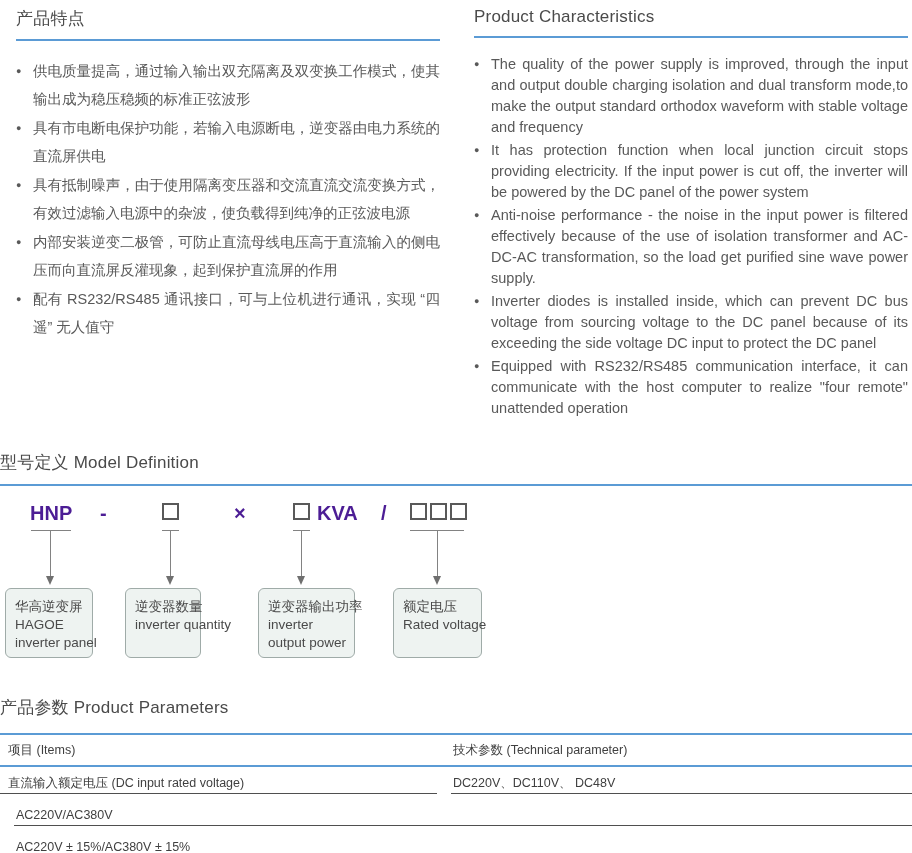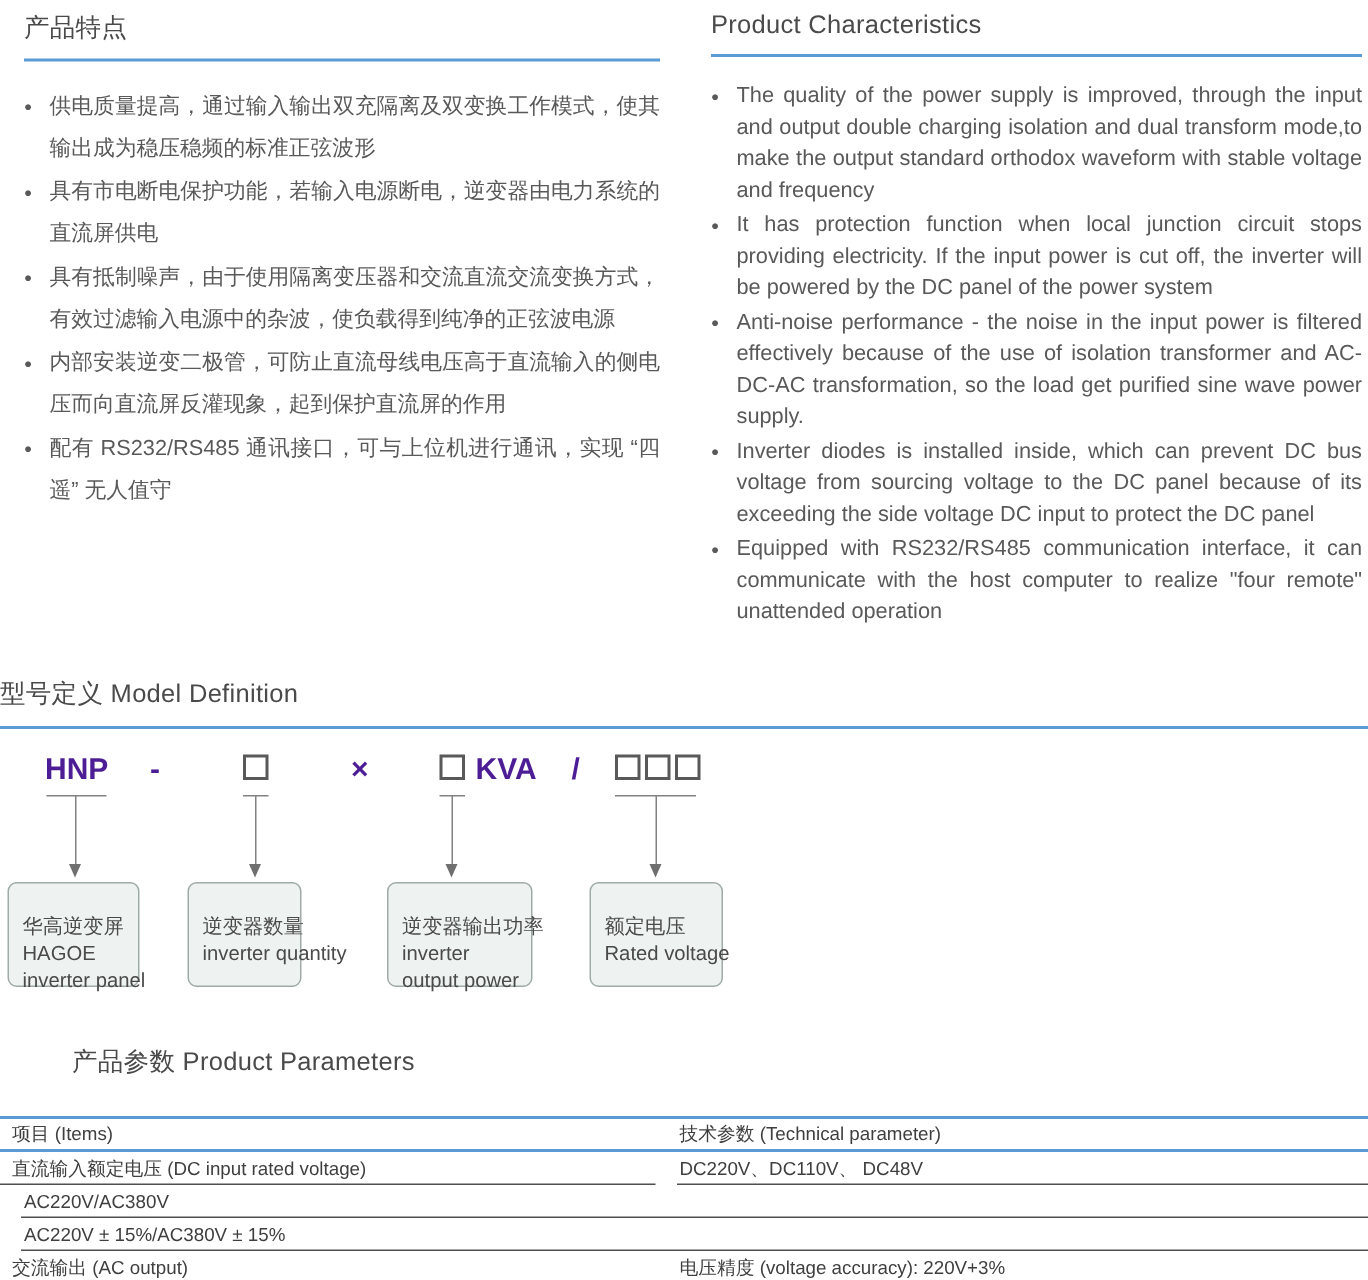--- a/index.html
+++ b/index.html
@@ -29,29 +29,29 @@
   .model-sec .blue-rule { margin-top:10px; }
   .diagram { position:relative; height:186px; margin-top:2px; }
   .code-part { position:absolute; top:14px; font-size:20px; font-weight:bold; color:#4c1d95; }
   .sq { position:absolute; top:15px; width:17px; height:17px; border:2px solid #595959; background:#fff; }
   .hbar { position:absolute; top:42px; height:1px; background:#828282; }
   .vline { position:absolute; top:42px; width:1px; height:48px; background:#828282; }
   .arrowhead { position:absolute; top:88px; width:0; height:0;
     border-left:4px solid transparent; border-right:4px solid transparent;
     border-top:9px solid #6f6f6f; }
   .def-box { position:absolute; top:100px; height:70px; background:#eef3f1;
-    border:1px solid #9fABA8; border-radius:6px; padding:20px 9px;
+    border:1px solid #9fABA8; border-radius:6px; padding:9px 9px;
     font-size:13.5px; line-height:18px; color:#4a4a4a; }
   .def-box div { white-space:nowrap; }
 
   
   .param-sec { margin-top:22px; }
-  .param-title { margin-bottom:25px;padding-left:48px; }
+  .param-title { margin-bottom:14px; }
   .ptable { border-top:2px solid #5b9bd5; border-bottom:3px solid #5b9bd5; }
-  .trow { display:flex; height:22px; align-items:center; }
+  .trow { display:flex; height:32px; align-items:center; }
   .trow.hdr { border-bottom:2px solid #5b9bd5; }
   .tcell { font-size:12.5px; color:#3f3f3f; white-space:nowrap; overflow:hidden; }
   .tcell.l { width:437px; padding-left:8px; }
   .tgap { width:14px; }
   .tcell.r { flex:1; padding-left:2px; }
   .trow:not(.hdr):not(.last) .tcell.l,
   .trow:not(.hdr):not(.last) .tcell.r { box-shadow: inset 0 -1px 0 #4f4f4f; }
   .trow { line-height:21px; }
 </style>
 </head>

